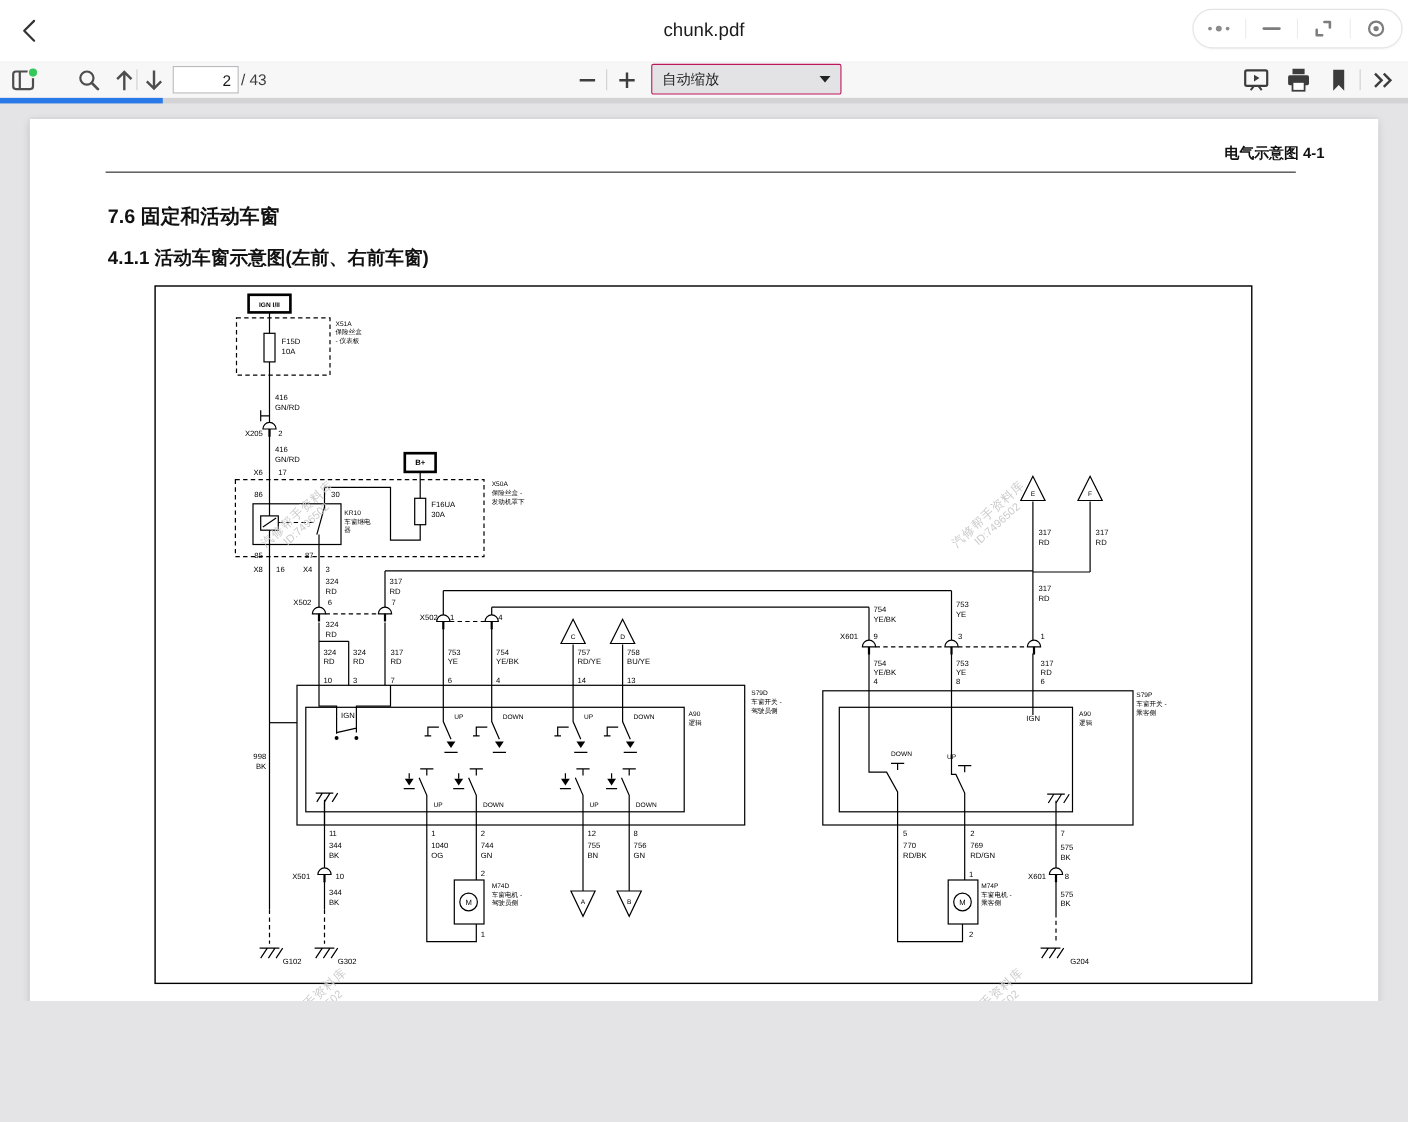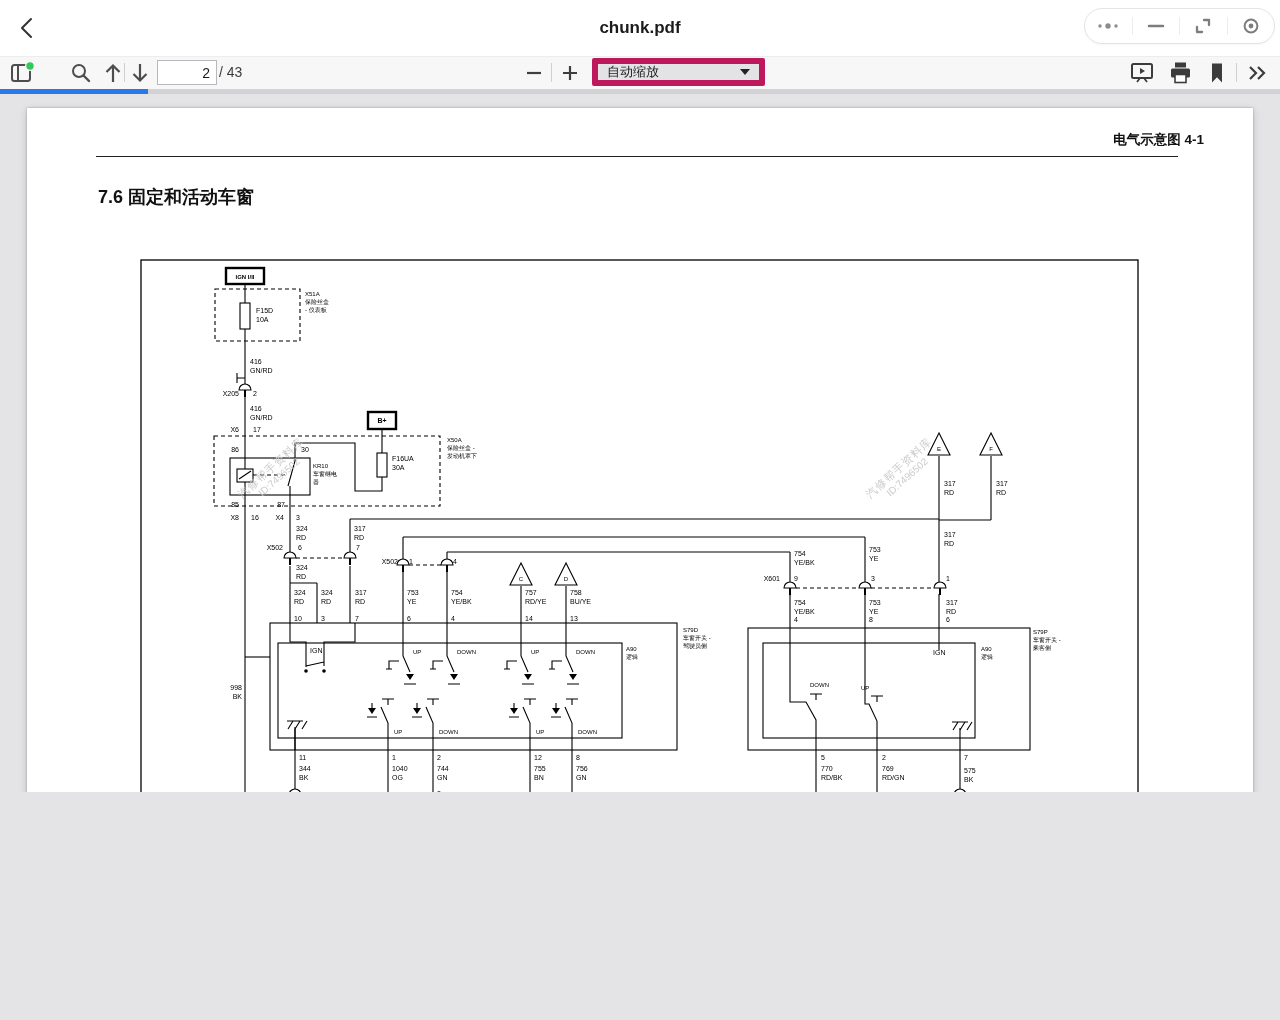--- a/index.html
+++ b/index.html
@@ -2,39 +2,39 @@
 <html><head>
 <meta charset="utf-8">
 <style>
   html,body{margin:0;padding:0;width:1280px;height:1020px;overflow:hidden;
     font-family:"Liberation Sans",sans-serif;background:#e4e4e7;}
   .app{position:relative;width:1280px;height:1020px;}
   
   .topbar{position:absolute;left:0;top:0;width:1280px;height:56px;background:#fff;border-bottom:1px solid #ededef;z-index:5;}
   .backbtn{position:absolute;left:14px;top:14px;width:28px;height:28px;border:none;background:transparent;cursor:pointer;padding:0;}
   .doctitle{position:absolute;left:0;right:0;top:0;height:56px;line-height:56px;text-align:center;
-    font-size:17px;font-weight:700;color:#1b1b1b;pointer-events:none;}
+    font-size:17px;font-weight:400;color:#1b1b1b;pointer-events:none;}
   .winpill{position:absolute;left:1084px;top:8px;width:189px;height:34px;border:1px solid #e4e4e6;border-radius:18px;
     background:#fff;display:flex;align-items:center;box-shadow:0 1px 2px rgba(0,0,0,.04);}
   .pbtn{flex:1;height:100%;border:none;background:transparent;display:flex;align-items:center;justify-content:center;padding:0;cursor:pointer;}
   .pdiv{width:1px;height:18px;background:#ececee;}
   
   .pdfbar{position:absolute;left:0;top:56px;width:1280px;height:33px;background:#f7f7f8;z-index:4;}
   .tbtn{position:absolute;top:50%;transform:translateY(-50%);border:none;background:transparent;padding:2px;cursor:pointer;line-height:0;}
   .vdiv{position:absolute;top:7px;width:1px;height:19px;background:#cfcfd2;}
   .pageinput{position:absolute;left:157px;top:4px;width:50px;height:23px;border:1px solid #b9b9bd;background:#fff;
     text-align:right;padding:0 6px 0 2px;font-size:14px;color:#1a1a1a;font-family:"Liberation Sans",sans-serif;}
   .pagecount{position:absolute;left:219px;top:0;height:33px;line-height:33px;font-size:14px;color:#3c3c3c;text-align:center;}
-  .zoomsel{position:absolute;left:592px;top:2px;width:173px;height:28px;background:#e3e3e5;border:6px solid #be185d;border-radius:2px;
+  .zoomsel{position:absolute;left:592px;top:2px;width:173px;height:28px;background:#e3e3e5;border:1px solid #be185d;border-radius:2px;
     display:flex;align-items:center;padding:0 9px;box-sizing:border-box;font-size:13px;color:#1c1c1c;cursor:pointer;}
   .caret{margin-left:auto;width:0;height:0;border-left:5px solid transparent;border-right:5px solid transparent;border-top:6px solid #222;}
   .loadstrip{position:absolute;left:0;top:89px;width:1280px;height:5px;background:#d3d3d6;z-index:4;}
   .loadbar{width:148px;height:5px;background:#2a79e8;}
   
-  .viewer{position:absolute;left:0;top:94px;width:1280px;height:698px;background:#e4e4e7;overflow:hidden;}
+  .viewer{position:absolute;left:0;top:94px;width:1280px;height:816px;background:#e4e4e7;overflow:hidden;}
   .sheet{position:absolute;left:27px;width:1226px;background:#fff;box-shadow:0 0 2px rgba(0,0,0,.28),0 2px 8px rgba(0,0,0,.16);}
   .page2{top:14px;height:864px;}
   .page3{top:889px;height:220px;}
   .pg-header{position:absolute;top:23px;right:49px;font-size:13.5px;font-weight:600;color:#111;}
   .pg-rule{position:absolute;top:48px;left:69px;width:1082px;height:0;border-top:1.5px solid #222;}
   .h1{position:absolute;top:77px;left:71px;font-size:18px;font-weight:700;color:#111;margin:0;}
   .h2{position:absolute;top:115px;left:71px;font-size:17px;font-weight:700;color:#111;margin:0;}
   .diagsvg{position:absolute;left:113px;top:151px;width:999px;height:636px;}
   .wm{position:absolute;width:150px;text-align:center;transform:rotate(-42deg);color:#cbcbcb;z-index:1;pointer-events:none;}
   .wm span{display:block;}
@@ -156,20 +156,21 @@
   </div>
   <div class="loadstrip">
     <div class="loadbar"></div>
   </div>
 
   <div class="viewer">
     <div class="sheet page2">
       <div class="pg-header">电气示意图  4-1</div>
       <div class="pg-rule"></div>
       <div class="h1">7.6 固定和活动车窗</div>
+      <div class="h2">4.1.1 活动车窗示意图(左前、右前车窗)</div>
 
       <div class="wm" style="left:173px;top:352px">
         <span class="l1">汽修帮手资料库</span>
           <span class="l2">ID:7496502</span>
       </div>
       <div class="wm" style="left:801px;top:352px">
         <span class="l1">汽修帮手资料库</span>
           <span class="l2">ID:7496502</span>
       </div>
       <div class="wm" style="left:185px;top:795px">

